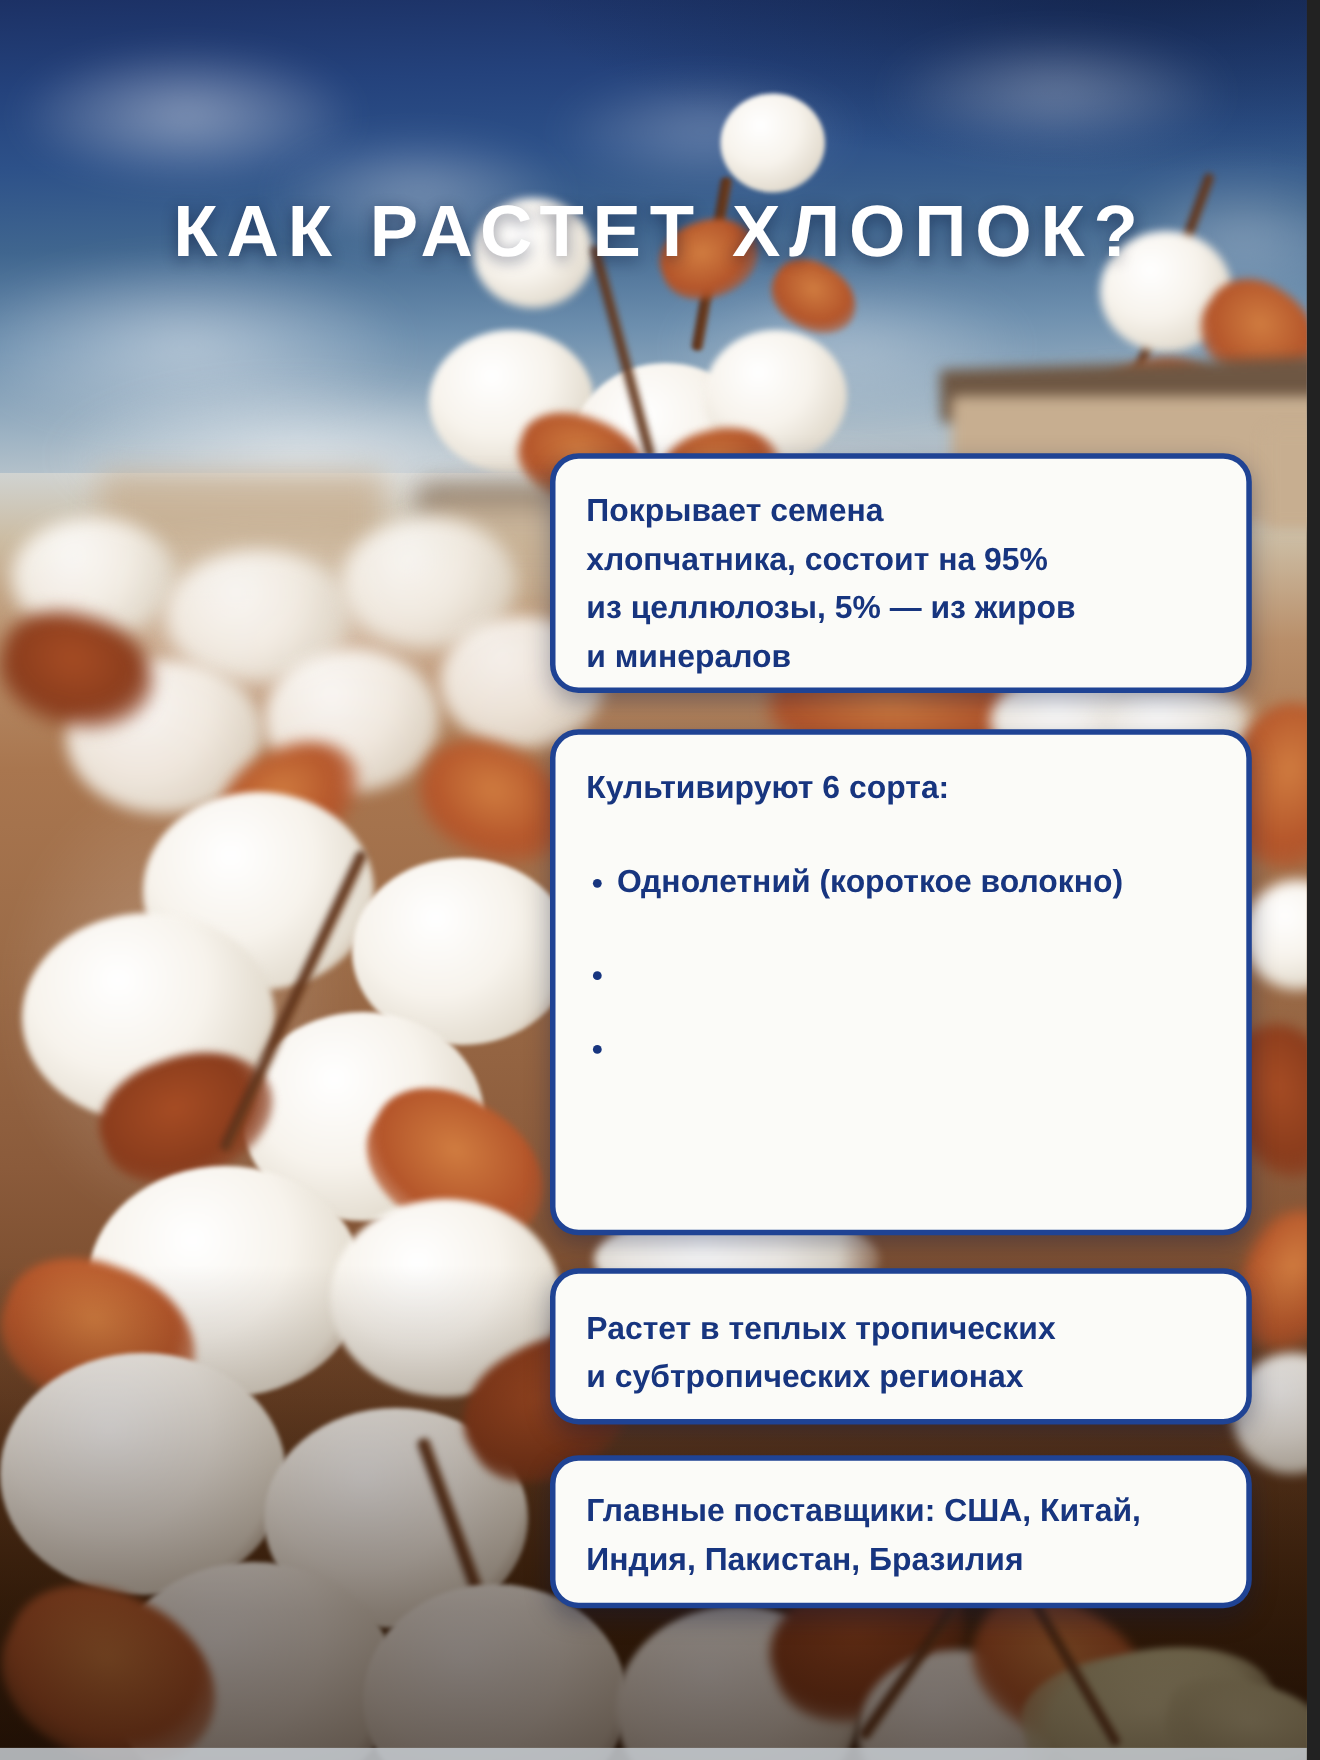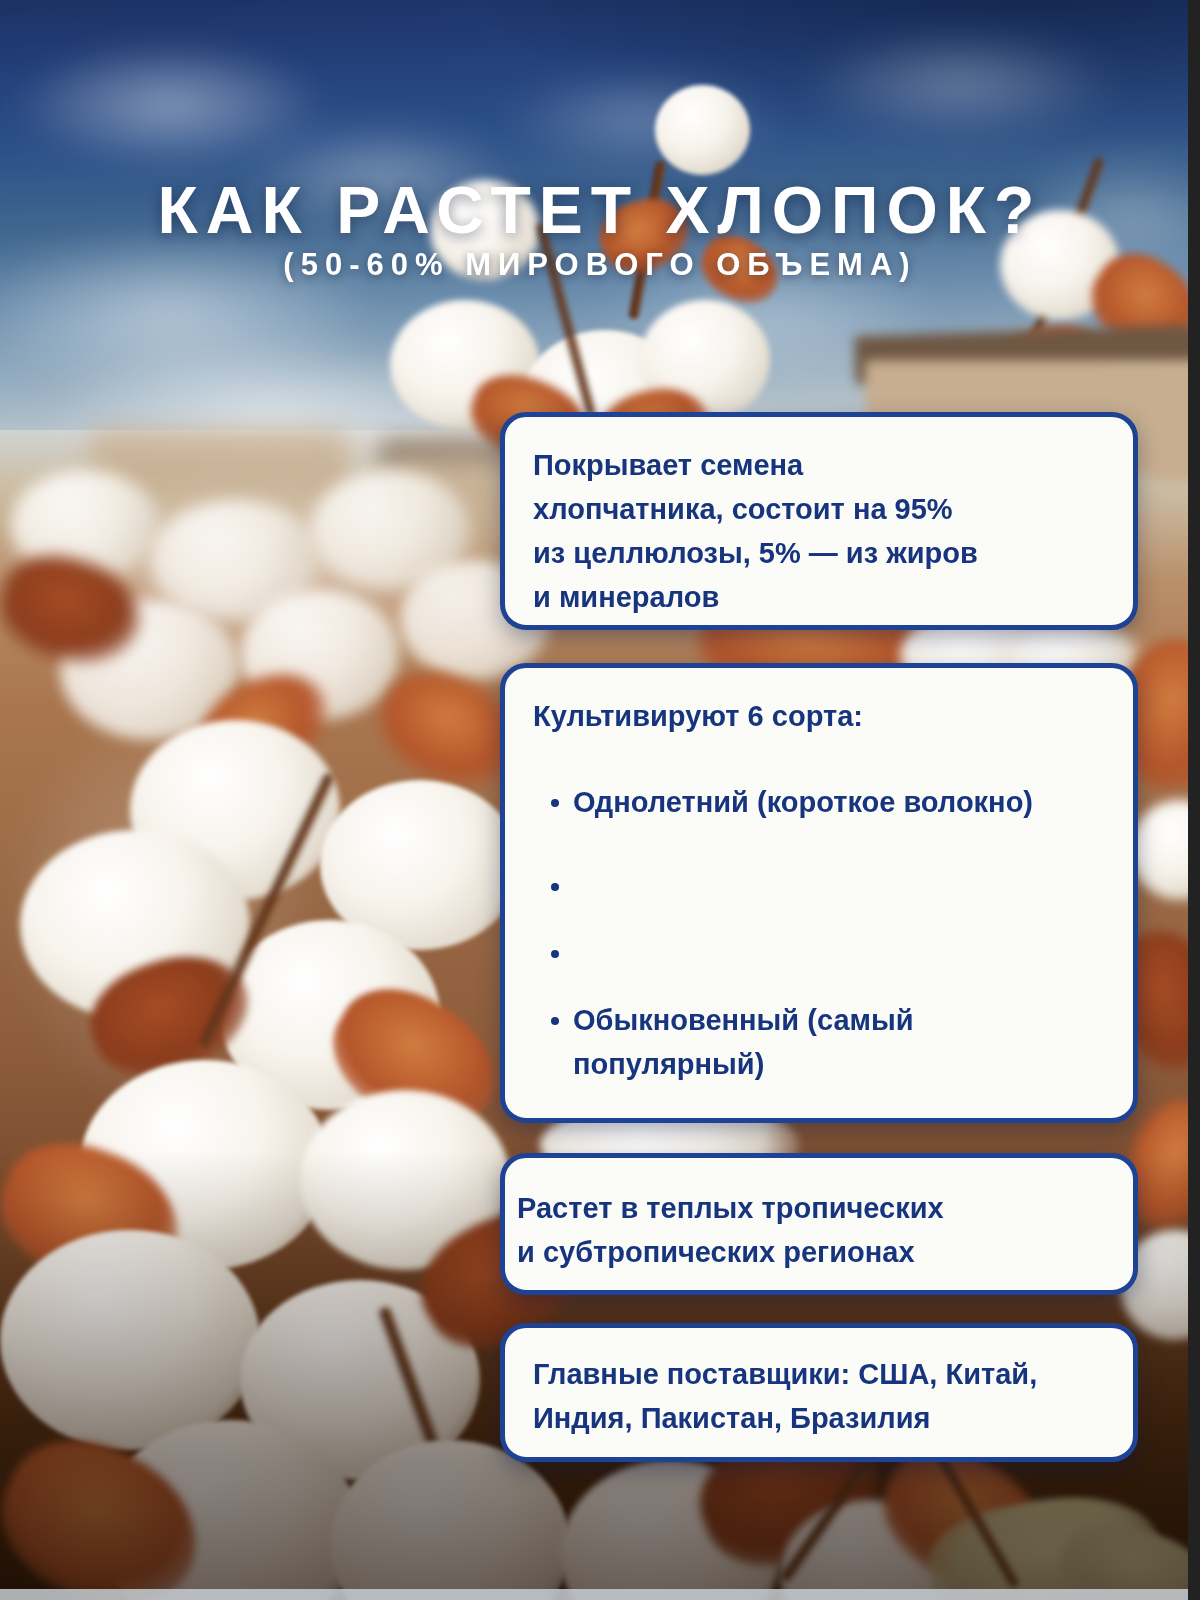--- a/index.html
+++ b/index.html
@@ -62,24 +62,24 @@
   .card{
     position:absolute;left:500px;width:638px;box-sizing:border-box;
     background:#fbfbf8;border:5px solid #1f4394;border-radius:26px;
     color:#17357f;font-weight:700;font-size:29px;line-height:44px;
     box-shadow:0 8px 22px rgba(12,24,64,.35);
     z-index:5;
   }
   .card-text{margin:0;white-space:pre-line;}
   .card1{top:412px;height:218px;padding:26px 28px;}
   .card2{top:663px;height:460px;padding:26px 28px;}
-  .card3{top:1153px;height:142px;padding:28px 12px;}
+  .card3{top:1153px;height:142px;padding:28px 28px;}
   .card4{top:1323px;height:139px;padding:24px 28px;}
   .card-heading{margin:0 0 42px 0;}
-  .vlist{list-style:none;margin:12px;padding:0;}
+  .vlist{list-style:none;margin:0;padding:0;}
   .vlist li{display:flex;align-items:flex-start;margin-top:40px;padding-left:6px;}
   .vlist li:first-child{margin-top:0;}
   .dot{
     flex:0 0 auto;width:8px;height:8px;border-radius:50%;
     background:#17357f;margin:19px 14px 0 0;
   }
   .li-text{white-space:pre-line;}
 </style>
 </head>
 <body>
@@ -166,21 +166,20 @@
       <div class="shape leafdark" style="left: 1120px; top: 930px; width: 100px; height: 140px; transform: rotate(-15deg); filter: blur(6px); opacity: 1;"></div>
       <div class="shape leaf" style="left: 1130px; top: 1100px; width: 90px; height: 130px; transform: rotate(20deg); filter: blur(6px); opacity: 1;"></div>
       <div class="shape boll" style="left: 1120px; top: 1230px; width: 110px; height: 110px; filter: blur(5px); opacity: 1;"></div>
       <div class="vignette"></div>
     <div class="bottom-strip"></div>
   </div>
 
   <header class="hero">
     <h1 class="title">КАК РАСТЕТ ХЛОПОК?</h1>
     <div class="subtitle">
-      <div>(50-60% МИРОВОГО ОБЪЕМА)</div>
     </div>
   </header>
 
   <section>
     <div class="card card1">
       <p class="card-text">Покрывает семена
 хлопчатника, состоит на 95%
 из целлюлозы, 5% — из жиров
 и минералов</p>
     </div>
@@ -191,25 +190,20 @@
         <li>
           <span class="dot"></span>
           <span class="li-text">Однолетний (короткое волокно)</span>
         </li>
         <li>
           <span class="dot"></span>
         </li>
         <li>
           <span class="dot"></span>
         </li>
-        <li>
-          <span class="dot"></span>
-          <span class="li-text">Обыкновенный (самый
-популярный)</span>
-        </li>
       </ul>
     </div>
 
     <div class="card card3">
       <p class="card-text">Растет в теплых тропических
 и субтропических регионах</p>
     </div>
 
     <div class="card card4">
       <p class="card-text">Главные поставщики: США, Китай,

